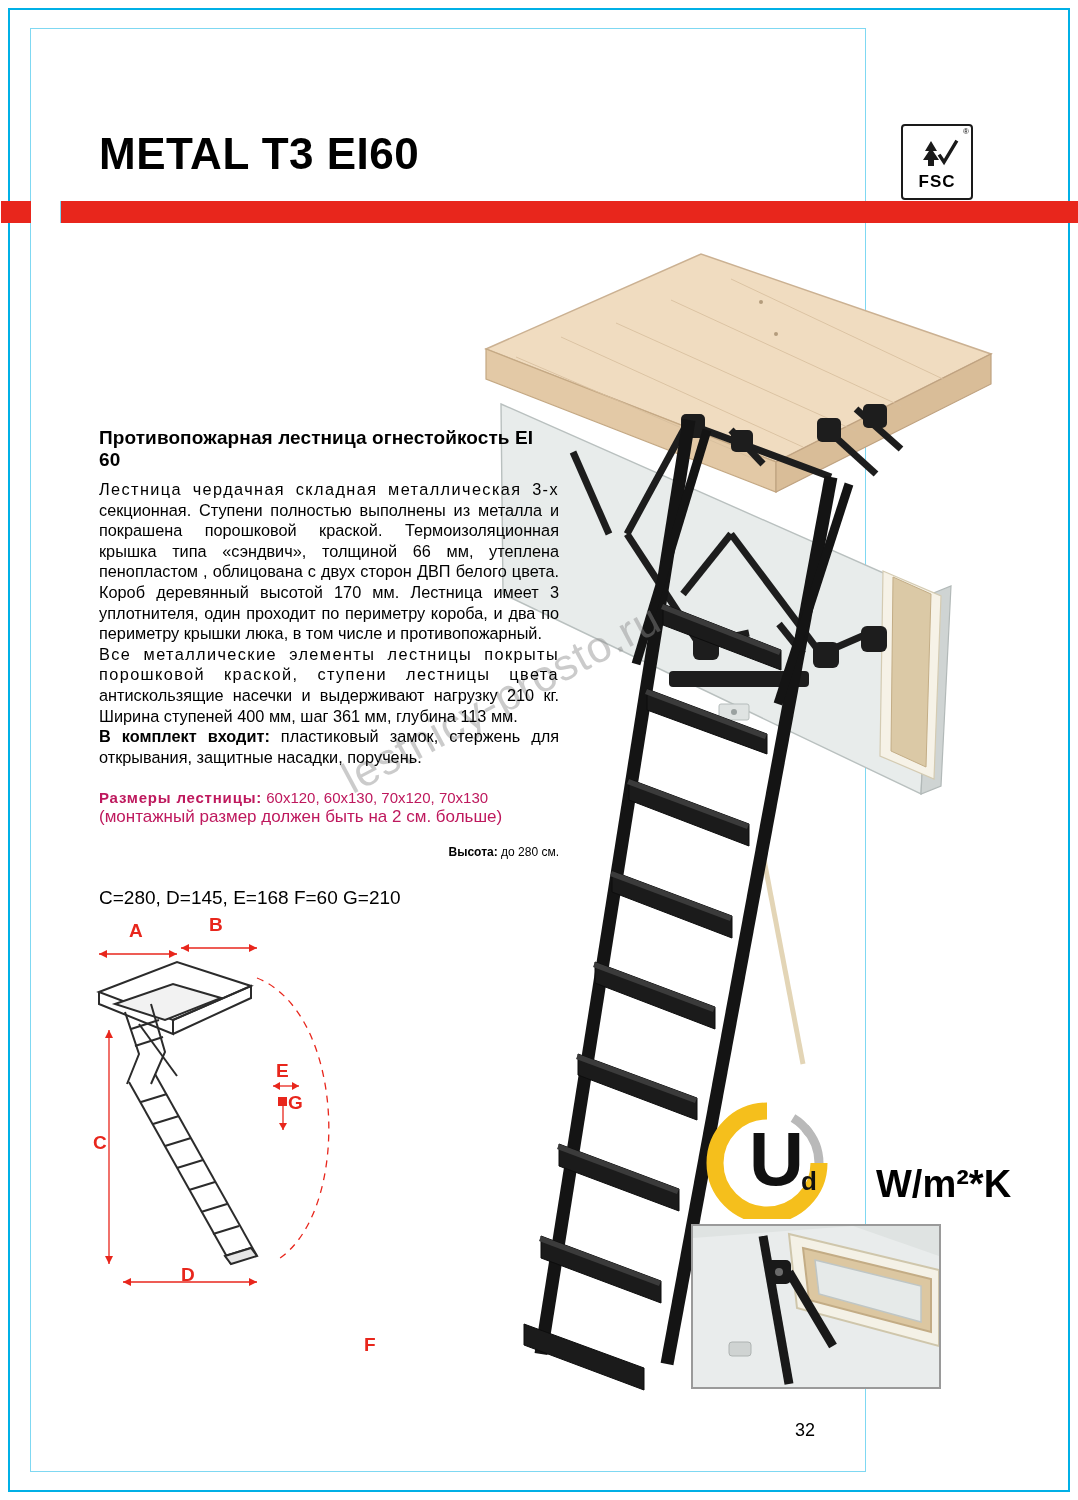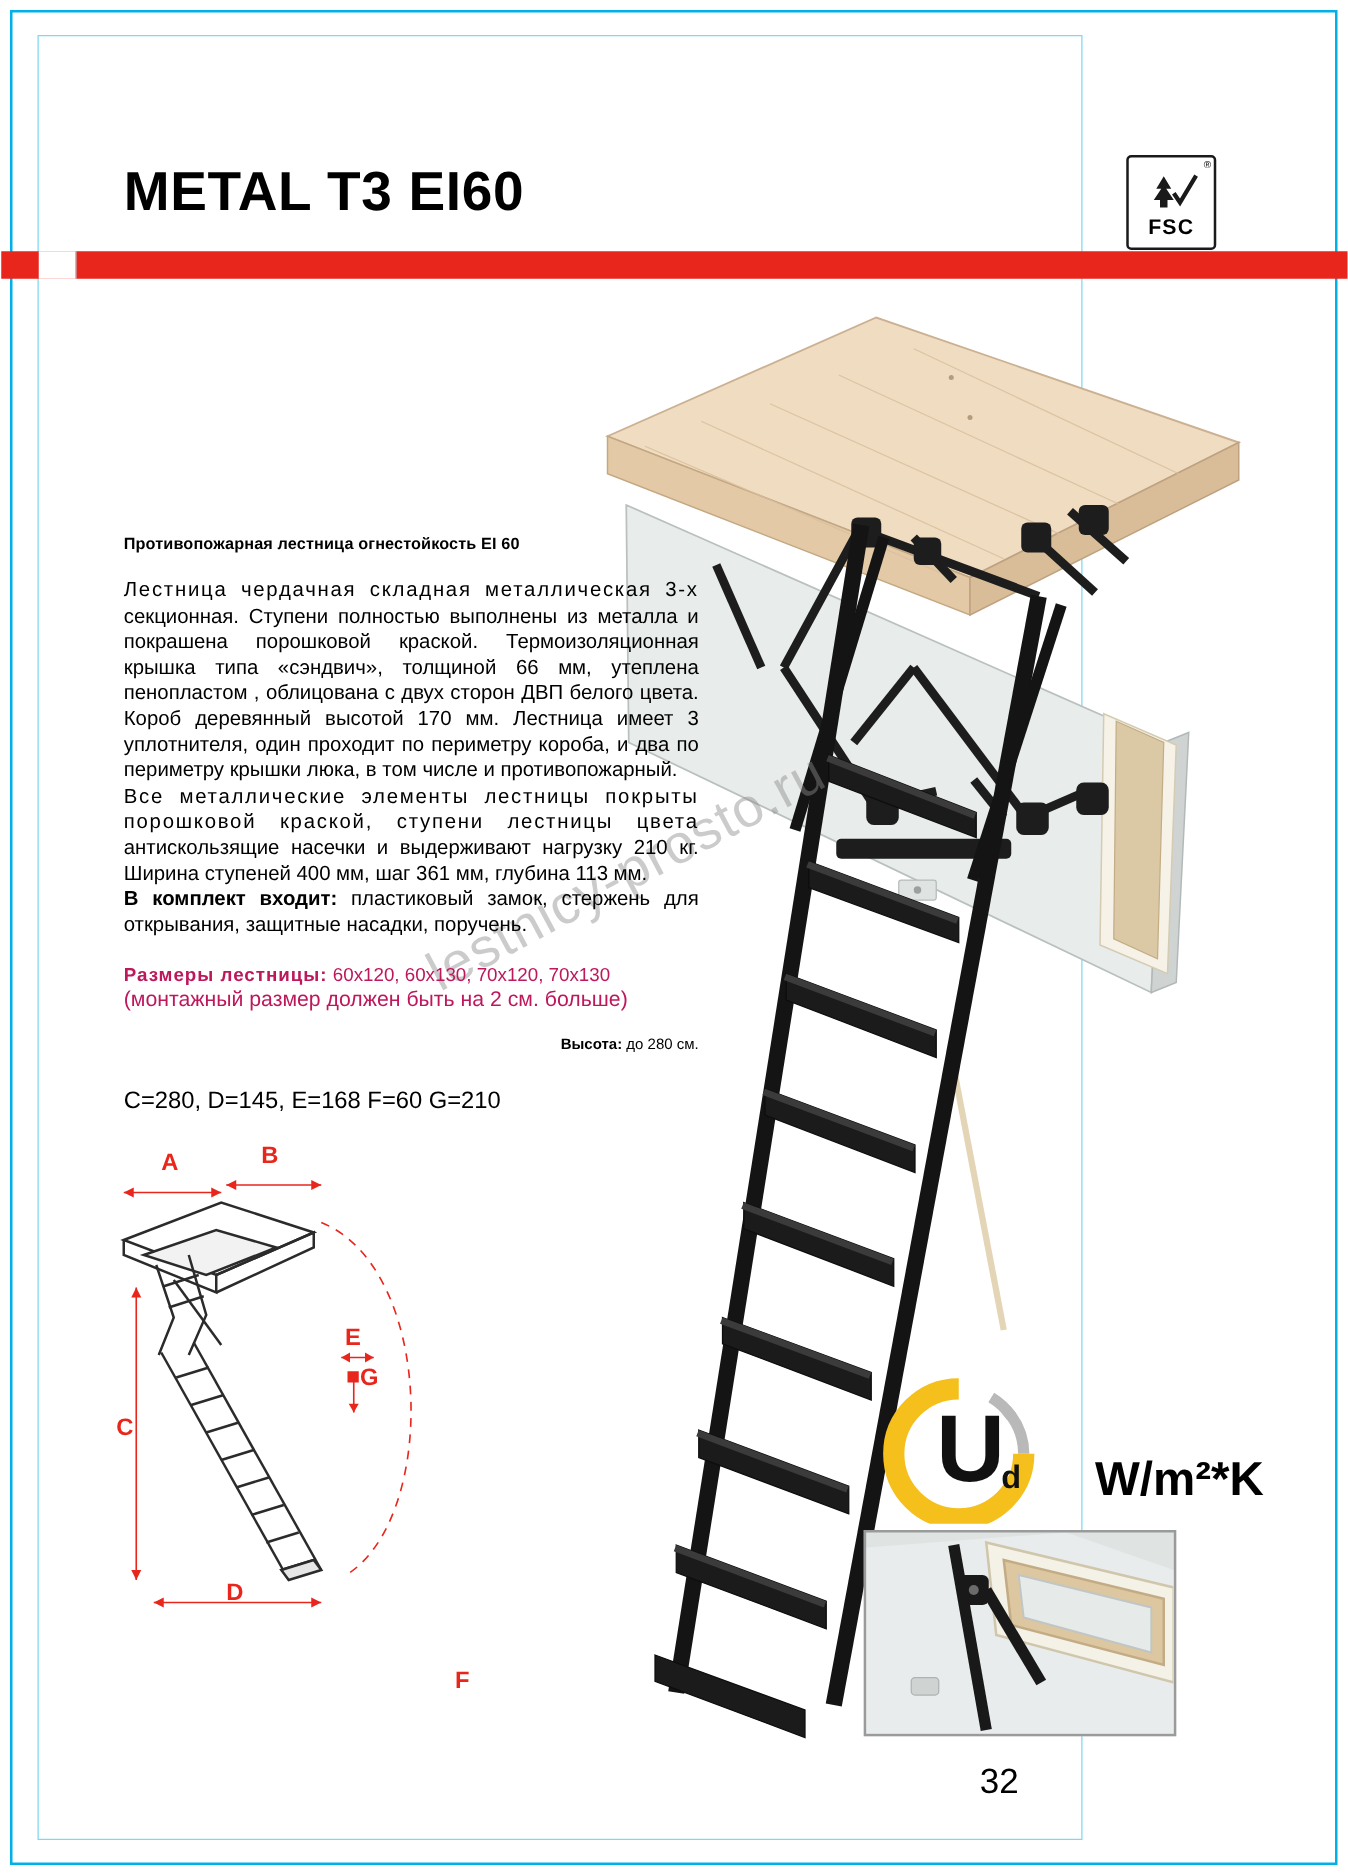--- a/index.html
+++ b/index.html
@@ -108,24 +108,24 @@
   }
 
   
   .text-col {
     position: absolute;
     left: 68px;
     top: 398px;
     width: 460px;
   }
   .lead {
-    font-size: 13px;
+    font-size: 19px;
     font-weight: bold;
     color: #000;
-    margin: 0 0 20px 0;
+    margin: 0 0 8px 0;
     letter-spacing: 0.1px;
   }
   .body-text {
     font-size: 16.3px;
     line-height: 20.6px;
     color: #000;
     text-align: justify;
     margin: 0;
   }
   .body-text p {
@@ -240,21 +240,21 @@
     border: 2px solid #9a9a9a;
     box-sizing: border-box;
     background: #d9dcdc;
     overflow: hidden;
   }
 
   .page-num {
     position: absolute;
     right: 50px;
     bottom: 30px;
-    font-size: 28px;
+    font-size: 18px;
     color: #000;
   }
 </style>
 </head>
 <body>
 
 <div class="page-frame"></div>
 <div class="page-inner">
 
   <div class="title-row">

